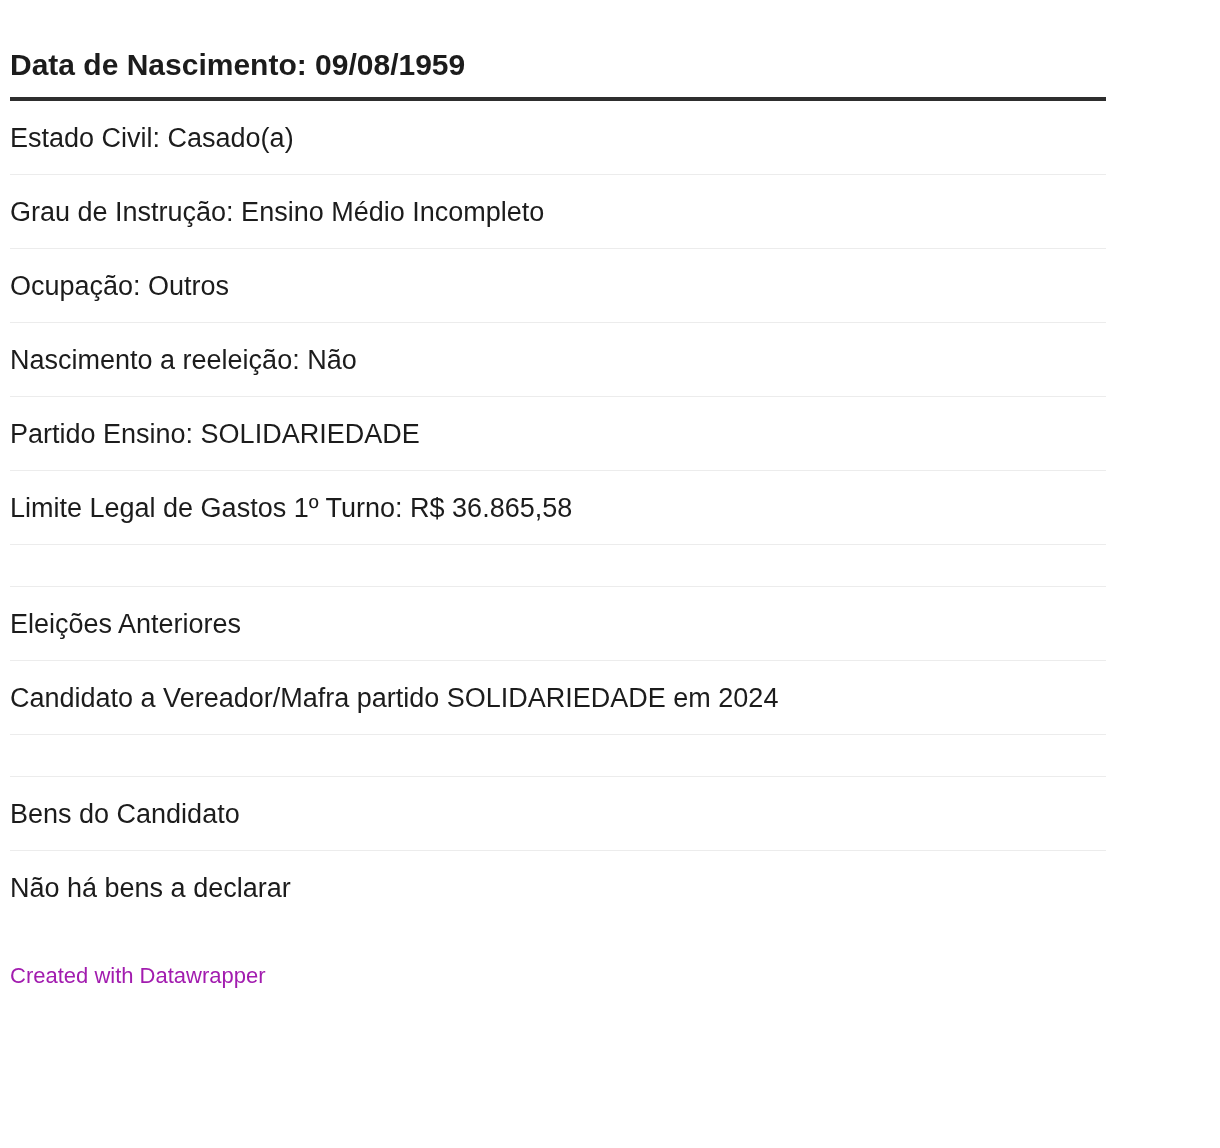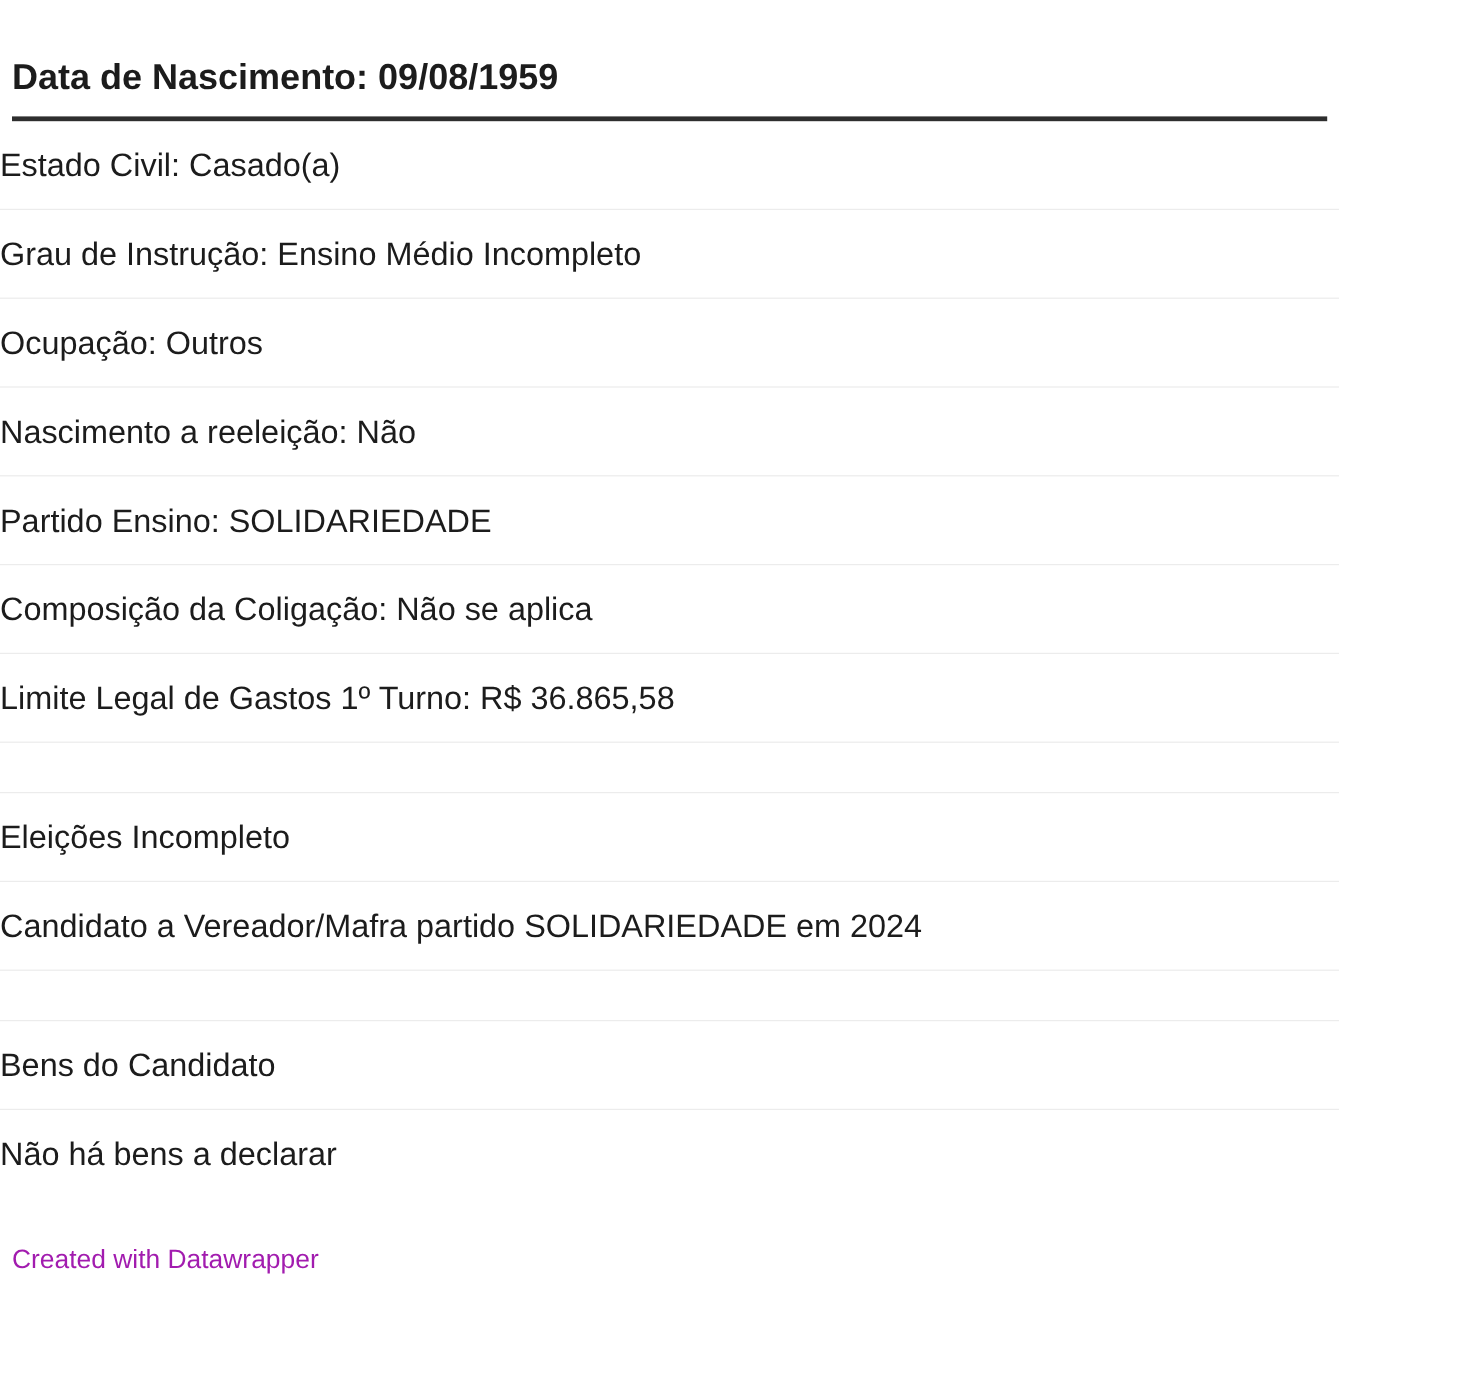--- a/index.html
+++ b/index.html
@@ -27,21 +27,21 @@
     letter-spacing: 0;
   }
   .table-body {
     margin: 0;
   }
   .row {
     display: flex;
     align-items: center;
     box-sizing: border-box;
     height: 74px;
-    margin: 0 0;
+    margin: 0 10px;
     border-bottom: 1.5px solid #ececec;
     font-size: 27px;
     line-height: 32px;
     color: #1c1c1c;
   }
   .row--empty {
     height: 42px;
   }
   .row:last-child {
     border-bottom: none;
@@ -76,30 +76,27 @@
       <div class="row">
     <span class="cell">Ocupação: Outros</span>
   </div>
       <div class="row">
     <span class="cell">Nascimento a reeleição: Não</span>
   </div>
       <div class="row">
     <span class="cell">Partido Ensino: SOLIDARIEDADE</span>
   </div>
       <div class="row">
-    <span class="cell">Composição da Coligação: Não se aplica</span>
-  </div>
-      <div class="row">
     <span class="cell">Limite Legal de Gastos 1º Turno: R$ 36.865,58</span>
   </div>
       <div class="row row--empty">
     <span class="cell"></span>
   </div>
       <div class="row">
-    <span class="cell">Eleições Incompleto</span>
+    <span class="cell">Eleições Anteriores</span>
   </div>
       <div class="row">
     <span class="cell">Candidato a Vereador/Mafra partido SOLIDARIEDADE em 2024</span>
   </div>
       <div class="row row--empty">
     <span class="cell"></span>
   </div>
       <div class="row">
     <span class="cell">Bens do Candidato</span>
   </div>

